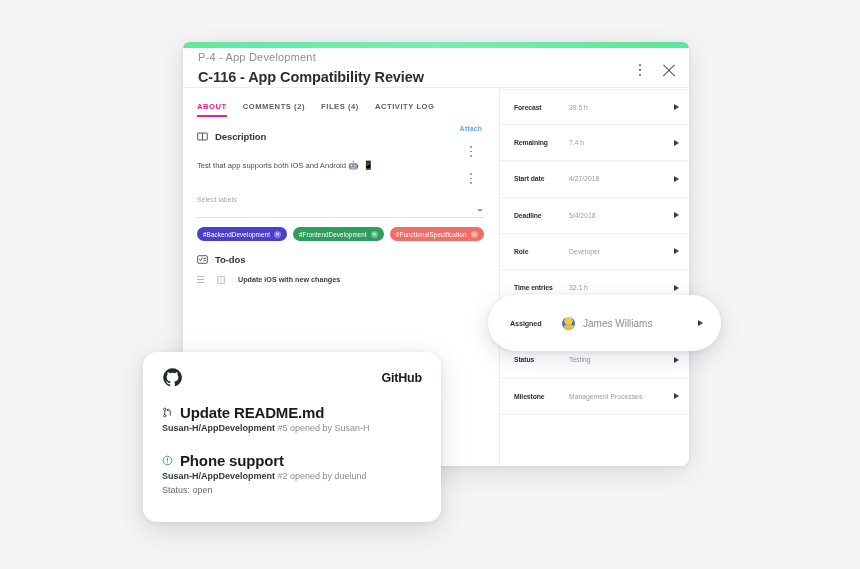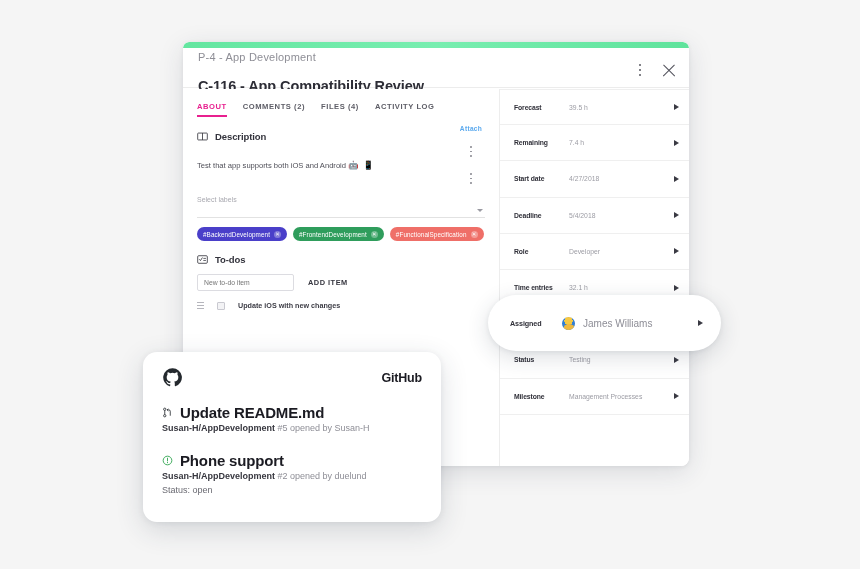--- a/index.html
+++ b/index.html
@@ -34,21 +34,21 @@
     border-bottom: 1px solid #ececec;
     padding: 4px 14px 0 15px;
   }
   .breadcrumb {
     font-size: 11px; color: #8e8e96; letter-spacing: .2px;
     line-height: 11px;
   }
   .task-title {
     font-size: 14.5px; color: #2d2d36; font-weight: bold;
     letter-spacing: -0.1px; line-height: 20px;
-    margin-top: 13px;
+    margin-top: 4px;
   }
   .hdr-actions {
     position: absolute; right: 12px; top: 14px;
     display: flex; align-items: center; gap: 14px;
   }
   .kebab {
     width: 14px; height: 16px; position: relative; cursor: pointer;
   }
   .kebab i {
     position: absolute; left: 6px; width: 2.2px; height: 2.2px;
@@ -347,24 +347,20 @@
             <svg width="11" height="11" viewBox="0 0 16 16">
               <rect x="1" y="2.5" width="14" height="11" rx="1.5" fill="none" stroke="#33333c" stroke-width="1.2"></rect>
               <path d="M3.5 8 L5 9.6 L7.6 5.6" fill="none" stroke="#33333c" stroke-width="1.2" stroke-linecap="round"></path>
               <line x1="9.2" y1="6.4" x2="13" y2="6.4" stroke="#33333c" stroke-width="1.1"></line>
               <line x1="9.2" y1="9.4" x2="13" y2="9.4" stroke="#33333c" stroke-width="1.1"></line>
             </svg>
           </span>
           <span class="sh-label">To-dos</span>
         </div>
 
-        <div class="todo-add-row">
-          <input class="todo-input" type="text" placeholder="New to-do item" style="">
-          <button class="add-item-btn">ADD ITEM</button>
-        </div>
 
         <div class="todo-row">
           <span class="drag-h">
               <i></i>
               <i></i>
               <i></i>
             </span>
           <span class="chkbox"></span>
           <span class="todo-label">Update iOS with new changes</span>
         </div>

